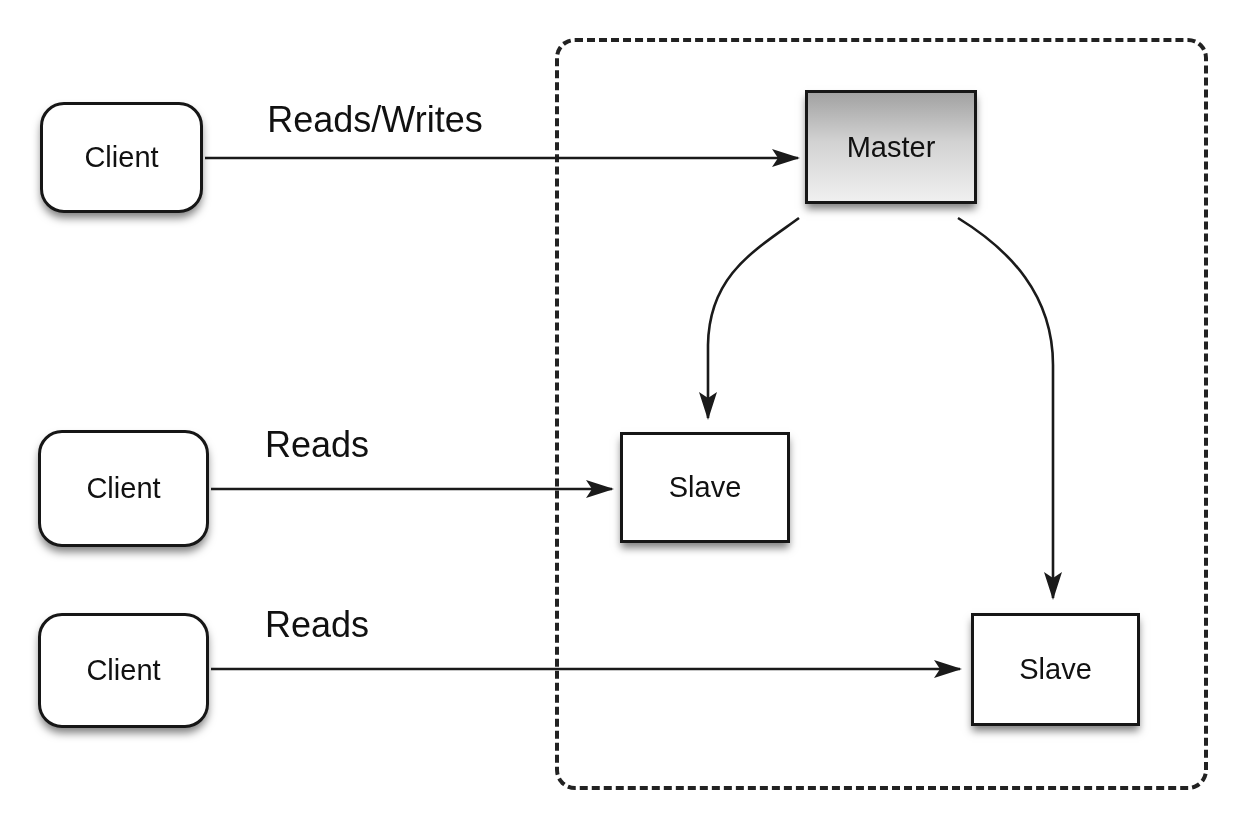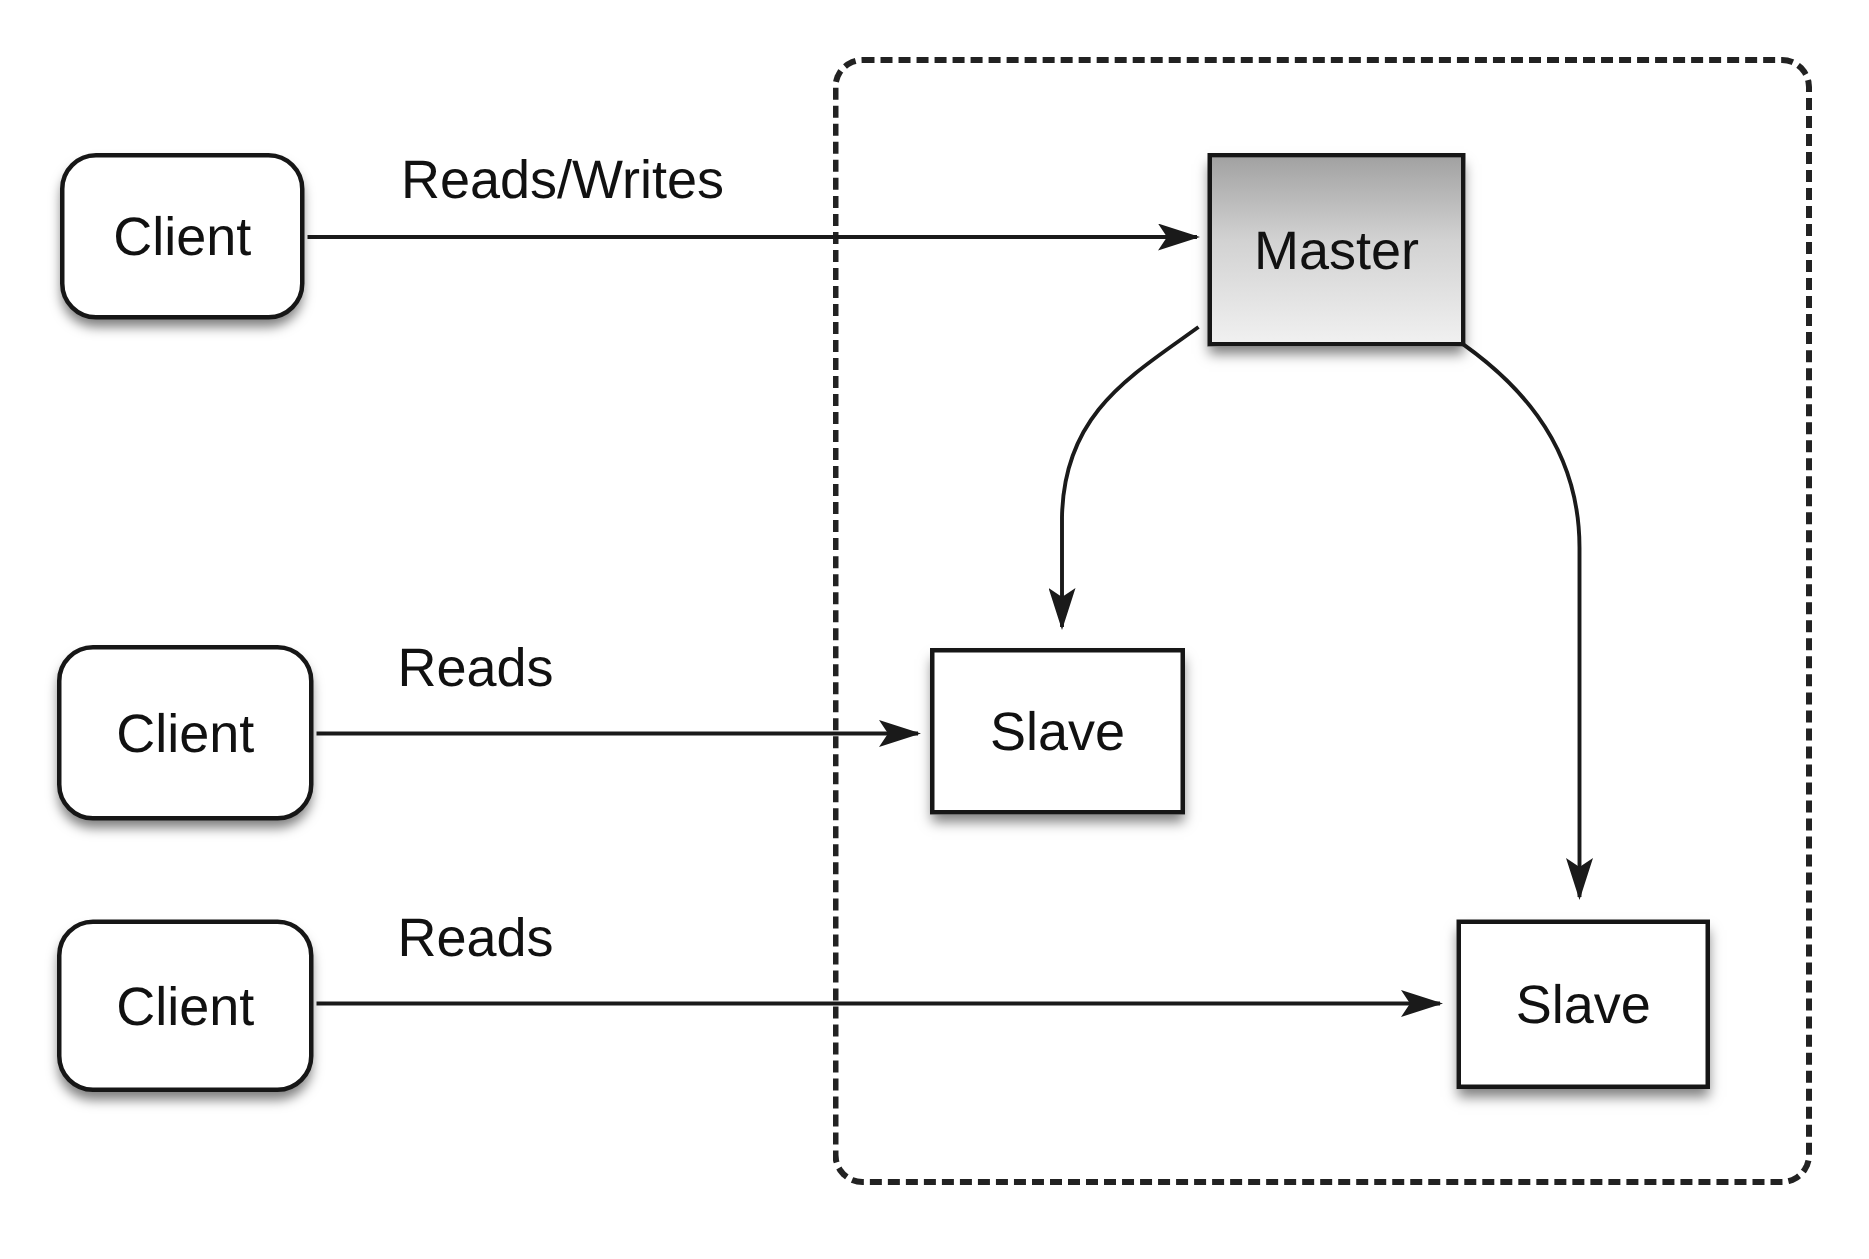--- a/index.html
+++ b/index.html
@@ -37,34 +37,34 @@
   }
   .node {
     position: absolute;
     display: flex;
     align-items: center;
     justify-content: center;
     border: 3px solid #161616;
     box-sizing: border-box;
     background: #ffffff;
     box-shadow: 0 6px 8px -1px rgba(0,0,0,0.5);
-    font-size: 36px;
+    font-size: 29px;
     line-height: 1;
     z-index: 3;
   }
   .node.rounded {
     border-radius: 24px;
   }
   .node.master {
     background: linear-gradient(180deg, #a2a2a2 0%, #d2d2d2 45%, #f0f0f0 100%);
   }
   #client-1 { left: 40px;  top: 102px; width: 163px; height: 111px; }
   #client-2 { left: 38px;  top: 430px; width: 171px; height: 117px; }
   #client-3 { left: 38px;  top: 613px; width: 171px; height: 115px; }
-  #master   { left: 805px; top: 102px; width: 172px; height: 129px; }
+  #master   { left: 805px; top: 90px; width: 172px; height: 114px; }
   #slave-1  { left: 620px; top: 432px; width: 170px; height: 111px; }
   #slave-2  { left: 971px; top: 613px; width: 169px; height: 113px; }
   .edge-label {
     position: absolute;
     text-align: center;
     font-size: 36px;
     line-height: 1;
     white-space: nowrap;
     z-index: 3;
   }

